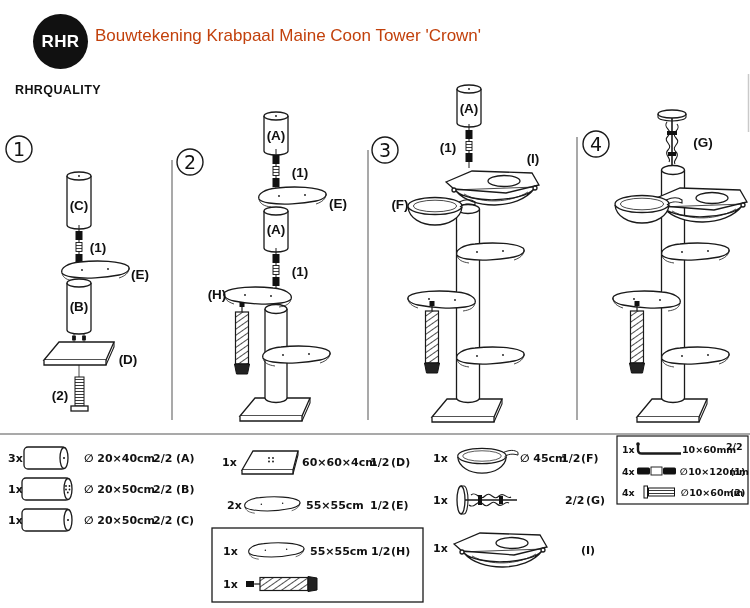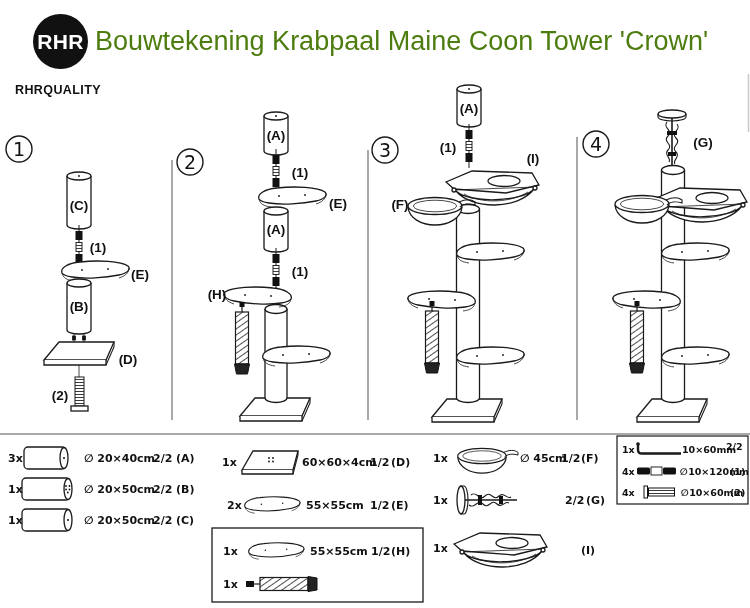--- a/index.html
+++ b/index.html
@@ -1,21 +1,21 @@
 <!DOCTYPE html>
 <html><head>
 <meta charset="utf-8">
 <style>
   html,body{margin:0;padding:0;background:#fff;}
   body{width:750px;height:608px;position:relative;font-family:"Liberation Sans",sans-serif;overflow:hidden;}
   .logo{position:absolute;left:33px;top:14px;width:55px;height:55px;border-radius:50%;background:#111;
         color:#fff;display:flex;align-items:center;justify-content:center;font-weight:bold;
-        font-size:21px;letter-spacing:.4px;}
+        font-size:17px;letter-spacing:.4px;}
   .brand{position:absolute;left:15px;top:83px;font-weight:bold;font-size:12.5px;letter-spacing:.4px;color:#111;text-align:right;}
-  .title{position:absolute;left:95px;top:26px;margin:0;font-size:27px;font-weight:400;color:#4d7c0f;white-space:nowrap;}
+  .title{position:absolute;left:95px;top:26px;margin:0;font-size:17px;font-weight:400;color:#c2410c;white-space:nowrap;}
   svg.drawing{position:absolute;left:0;top:0;}
   .s{fill:#fff;stroke:#1a1a1a;stroke-width:1.3;}
   .k{fill:none;stroke:#1a1a1a;stroke-width:1.1;}
   .thin{fill:none;stroke:#1a1a1a;stroke-width:0.8;}
   .div{stroke:#8c8c8c;stroke-width:1.5;}
   .stepc{fill:#fff;stroke:#1a1a1a;stroke-width:1.4;}
   .stepnum{font:19px "DejaVu Sans",sans-serif;text-anchor:middle;fill:#111;}
   .lbl{font:bold 13.5px "Liberation Sans",sans-serif;text-anchor:middle;fill:#111;}
   .pq{font:bold 11px "DejaVu Sans",sans-serif;fill:#111;}
   .pt{font:bold 11px "DejaVu Sans",sans-serif;fill:#111;}

